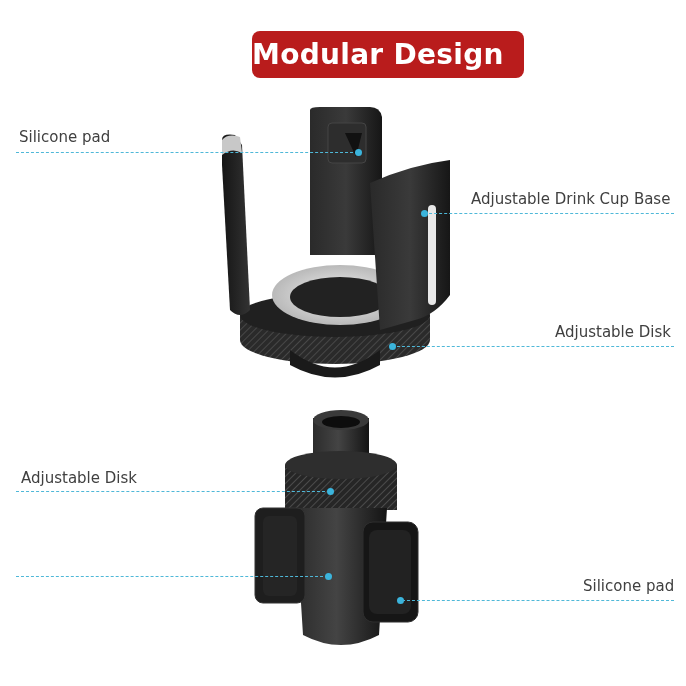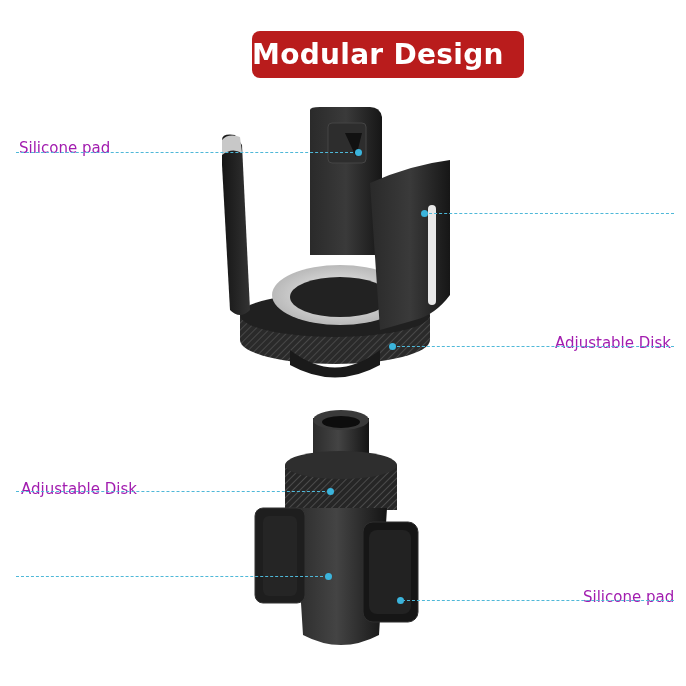--- a/index.html
+++ b/index.html
@@ -1,18 +1,18 @@
 <!DOCTYPE html>
 <html><head>
 <meta charset="utf-8">
 <style>
   html, body { margin:0; padding:0; background:#ffffff; }
   #canvas { position:relative; width:686px; height:686px; overflow:hidden; background:#fff; font-family:"DejaVu Sans","Liberation Sans",sans-serif; }
   .title-badge { position:absolute; left:212px; top:31px; width:272px; height:47px; background:#b91c1c; border-radius:8px; color:#fff; font-weight:bold; font-size:28px; line-height:47px; text-align:left; letter-spacing:0.3px;margin-left:40px; }
-  .label { position:absolute; font-size:15px; color:#a21caf; white-space:nowrap;margin-top:11px; }
+  .label { position:absolute; font-size:15px; color:#404040; white-space:nowrap; }
   .leader { position:absolute; height:0; border-top:1.6px dashed #4fb8d8; }
   .dot { position:absolute; width:7px; height:7px; border-radius:50%; background:#3bb4dc; }
   .product { position:absolute; }
 </style>
 </head>
 <body>
 
 <div id="canvas">
 
   <div class="title-badge">Modular Design</div>
@@ -83,20 +83,21 @@
     <rect x="18" y="106" width="34" height="80" rx="6" fill="#252525"></rect>
 
     <rect x="118" y="112" width="55" height="100" rx="10" fill="#161616" stroke="#2e2e2e"></rect>
     <rect x="124" y="120" width="42" height="84" rx="8" fill="#222"></rect>
   </svg>
 
   <div class="label" style="left:19px;top:128px">Silicone pad</div>
   <div class="leader" style="left:16px;top:152px;width:342px"></div>
   <div class="dot" style="left:355px;top:149px"></div>
 
+  <div class="label" style="left:471px;top:190px">Adjustable Drink Cup Base</div>
   <div class="leader" style="left:424px;top:213px;width:250px"></div>
   <div class="dot" style="left:421px;top:210px"></div>
 
   <div class="label" style="left:555px;top:323px">Adjustable Disk</div>
   <div class="leader" style="left:392px;top:346px;width:282px"></div>
   <div class="dot" style="left:389px;top:343px"></div>
 
   <div class="label" style="left:21px;top:469px">Adjustable Disk</div>
   <div class="leader" style="left:16px;top:491px;width:314px"></div>
   <div class="dot" style="left:327px;top:488px"></div>

